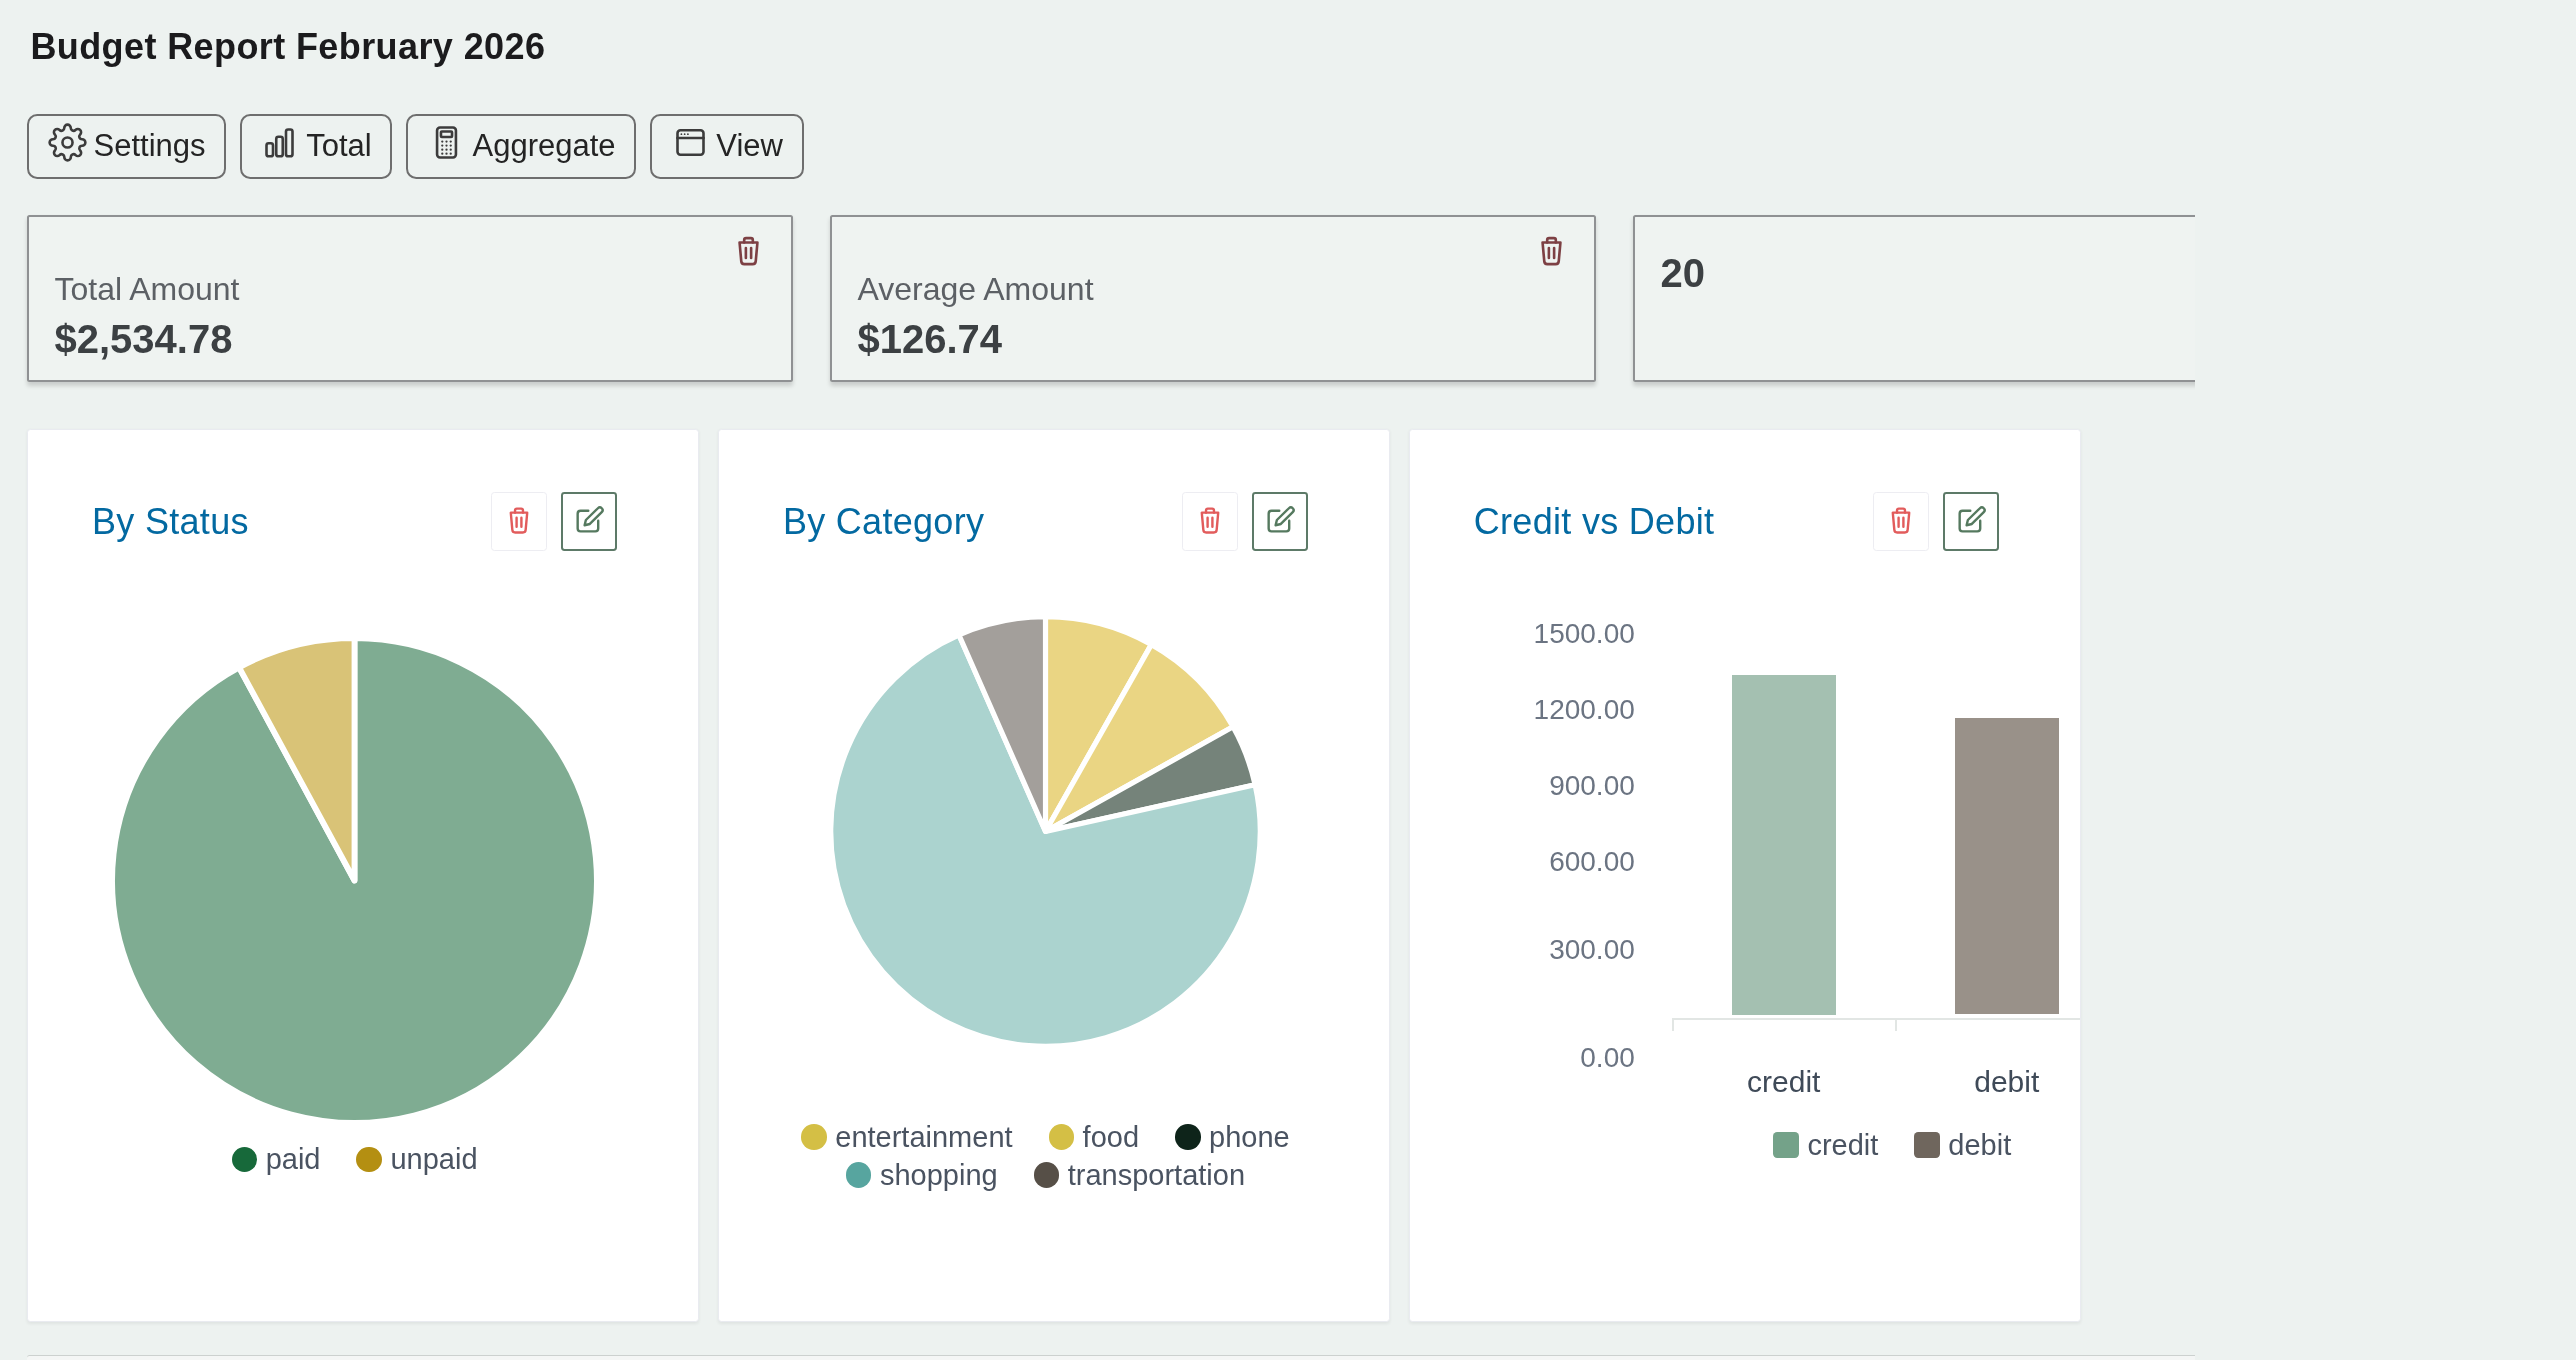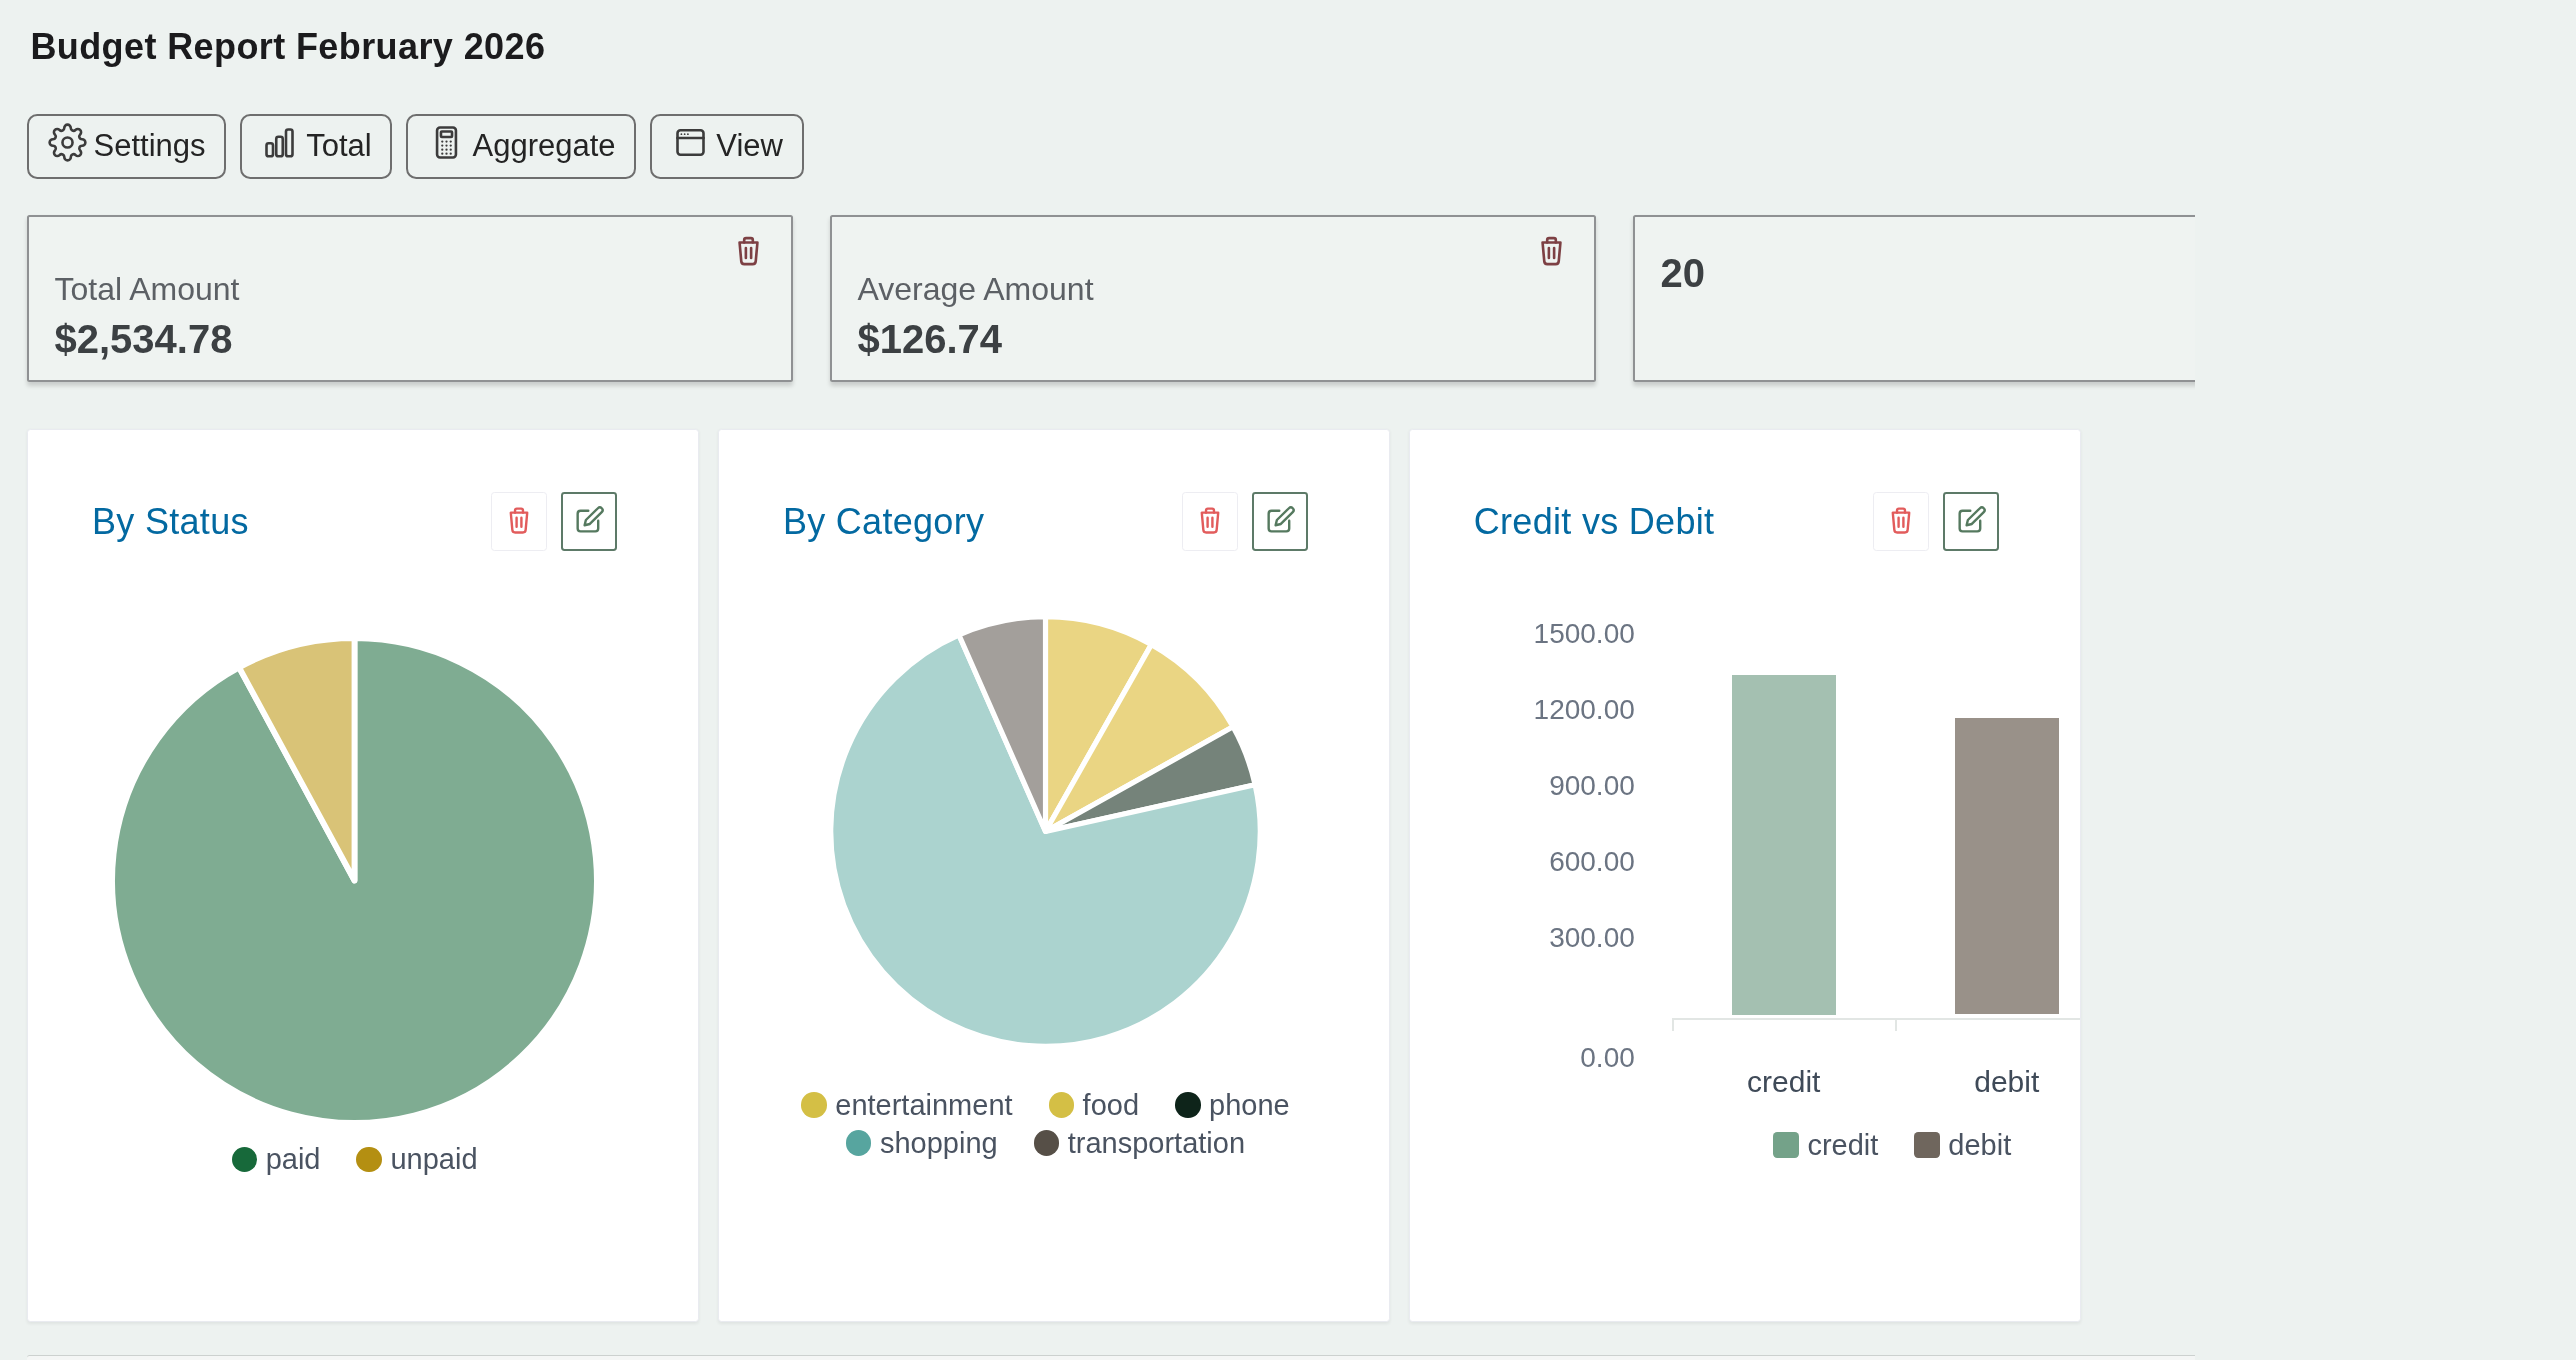--- a/index.html
+++ b/index.html
@@ -219,21 +219,21 @@
           </div>
         </div>
         <div class="chart-body">
             <div class="pie-wrap" style="margin-top: 50px;"><svg viewBox="-105 -105 210 210" width="451" height="451">
                 <path d="M 0 0 L 0.000 -100.000 A 100 100 0 0 1 49.273 -87.018 Z" fill="#ead583" stroke="#ffffff" stroke-width="2.4" stroke-linejoin="round"></path>
                 <path d="M 0 0 L 49.273 -87.018 A 100 100 0 0 1 87.326 -48.725 Z" fill="#ead583" stroke="#ffffff" stroke-width="2.4" stroke-linejoin="round"></path>
                 <path d="M 0 0 L 87.326 -48.725 A 100 100 0 0 1 97.592 -21.814 Z" fill="#75837a" stroke="#ffffff" stroke-width="2.4" stroke-linejoin="round"></path>
                 <path d="M 0 0 L 97.592 -21.814 A 100 100 0 1 1 -40.291 -91.524 Z" fill="#abd3cf" stroke="#ffffff" stroke-width="2.4" stroke-linejoin="round"></path>
                 <path d="M 0 0 L -40.291 -91.524 A 100 100 0 0 1 -0.000 -100.000 Z" fill="#a39f9b" stroke="#ffffff" stroke-width="2.4" stroke-linejoin="round"></path>
               </svg></div>
-            <div class="legend" style="max-width: 577px; margin-top: 32px; justify-content: center;">
+            <div class="legend" style="max-width: 577px; margin-top: 64px; justify-content: center;">
               <div class="legend-item">
                 <span class="legend-dot" style="background: rgb(212, 191, 69);"></span>
                 <span class="legend-label">entertainment</span>
               </div>
               <div class="legend-item">
                 <span class="legend-dot" style="background: rgb(212, 191, 69);"></span>
                 <span class="legend-label">food</span>
               </div>
               <div class="legend-item">
                 <span class="legend-dot" style="background: rgb(14, 36, 26);"></span>
@@ -269,21 +269,21 @@
                   </svg></span>
             </button>
           </div>
         </div>
         <div class="chart-body" style="align-items: stretch;">
             <div class="bar-chart" style="height: 577px; margin-top: 78px;">
               <div class="ytick" style="top: -17px;">1500.00</div>
               <div class="ytick" style="top: 59px;">1200.00</div>
               <div class="ytick" style="top: 135px;">900.00</div>
               <div class="ytick" style="top: 211px;">600.00</div>
-              <div class="ytick" style="top: 287px;">300.00</div>
+              <div class="ytick" style="top: 299px;">300.00</div>
               <div class="ytick" style="top: 363px; margin-top: 44px;">0.00</div>
               <div class="bar" style="left: 258px; width: 104px; height: 340px; background: rgb(164, 192, 177); top: 41px; position: absolute;"></div>
               <div class="bar" style="left: 481px; width: 104px; height: 296px; background: rgb(153, 145, 137); top: 84px; position: absolute;"></div>
               <div class="axis-bracket" style="left: 198px; top: 384px; width: 447px; height: 11px;">
                 <div class="axis-tick" style="left: 0px;"></div>
                 <div class="axis-tick" style="left: 223px;"></div>
               </div>
               <div class="cat-label" style="left: 198px; width: 224px; top: 431px;">credit</div>
               <div class="cat-label" style="left: 421px; width: 224px; top: 431px;">debit</div>
               <div class="legend" style="position: absolute; left: 178px; width: 481px; top: 495px;">

